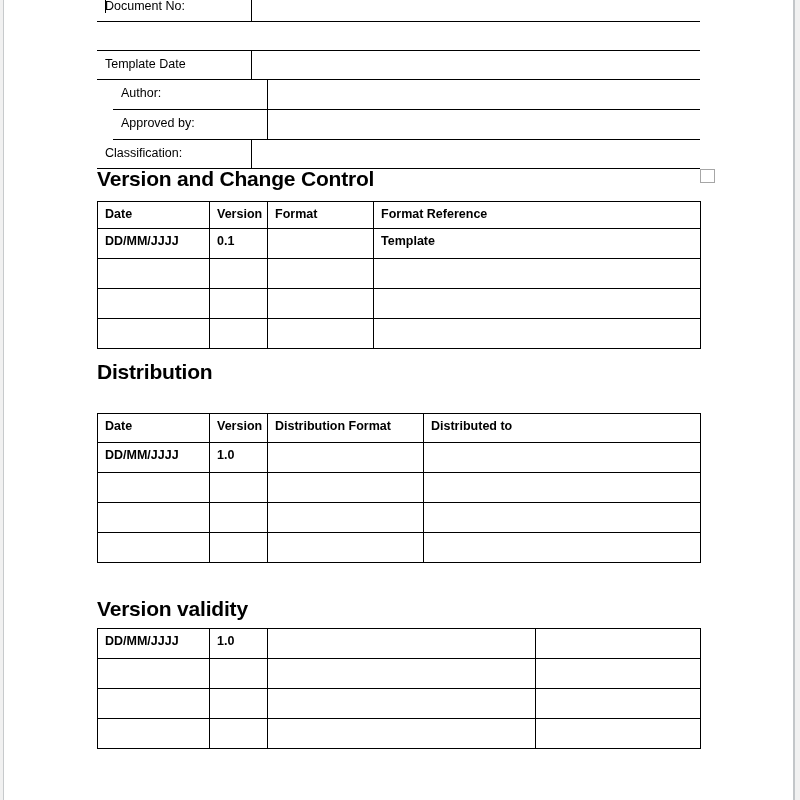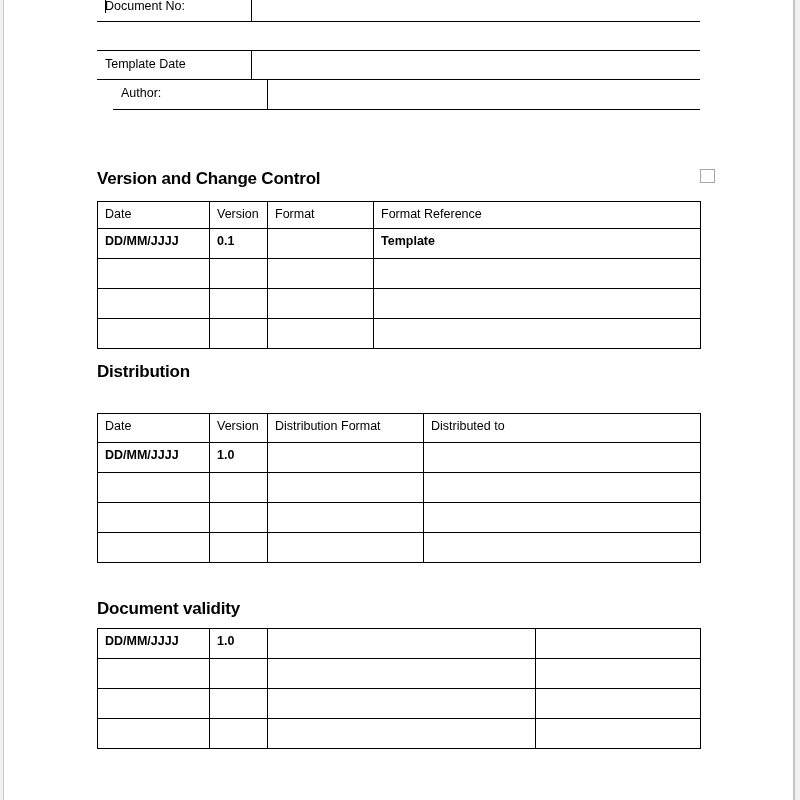--- a/index.html
+++ b/index.html
@@ -40,41 +40,41 @@
     background: #000;
   }
 
   .anchor-square {
     position: absolute; left: 700px; top: 169px; width: 15px; height: 14px;
     background: #fff; border: 1.5px solid #a6a6a6;
   }
 
   .sec-heading {
     position: absolute; left: 97px;
-    font-size: 17px; font-weight: 700; line-height: 17px;
+    font-size: 21px; font-weight: 700; line-height: 17px;
     letter-spacing: -0.2px; color: #000;
   }
   .h-vcc  { top: 170px; }
   .h-dist { top: 363px; }
   .h-val  { top: 600px; }
 
   table.grid {
     position: absolute; left: 97px; width: 603px;
     border-collapse: collapse; table-layout: fixed;
   }
   .t-vcc  { top: 201px; }
   .t-dist { top: 413px; }
   .t-val  { top: 628px; }
   table.grid td, table.grid th {
     border: 1.5px solid #000;
     font-size: 12.5px; text-align: left; vertical-align: top;
     padding: 5px 4px 0 7px; font-weight: 700;
     overflow: hidden; white-space: nowrap;
   }
-  table.grid th { font-weight: 400; margin-top: 30px; }
+  table.grid th { font-weight: 700; margin-top: 30px; }
   tr.h27 { height: 27px; }
   tr.h28 { height: 28px; }
   tr.h29 { height: 29px; }
   tr.h30 { height: 30px; }
 </style>
 </head>
 <body>
 
 <div class="edge-left"></div>
 <div class="edge-right"></div>
@@ -86,20 +86,28 @@
   </div>
   <div class="row">
     <div class="cell-value"></div>
   </div>
   <div class="row">
     <div class="cell-label">Template Date</div>
     <div class="cell-value"></div>
   </div>
   <div class="row">
     <div class="cell-label">Author:</div>
+    <div class="cell-value"></div>
+  </div>
+  <div class="row">
+    <div class="cell-label">Approved by:</div>
+    <div class="cell-value"></div>
+  </div>
+  <div class="row">
+    <div class="cell-label">Classification:</div>
     <div class="cell-value"></div>
   </div>
 </div>
 
 <div class="text-cursor"></div>
 
 <div class="anchor-square"></div>
 
 <div class="sec-heading h-vcc">Version and Change Control</div>
 <table class="grid t-vcc">
@@ -178,21 +186,21 @@
   </tr>
   <tr class="h30">
     <td></td>
     <td></td>
     <td></td>
     <td></td>
   </tr>
 </tbody>
   </table>
 
-<div class="sec-heading h-val">Document validity</div>
+<div class="sec-heading h-val">Version validity</div>
 <table class="grid t-val">
   <colgroup>
       <col style="width:112px">
       <col style="width:58px">
       <col style="width:268px">
       <col style="width:165px">
     </colgroup>
   <tbody>
   <tr class="h30">
     <td>DD/MM/JJJJ</td>

